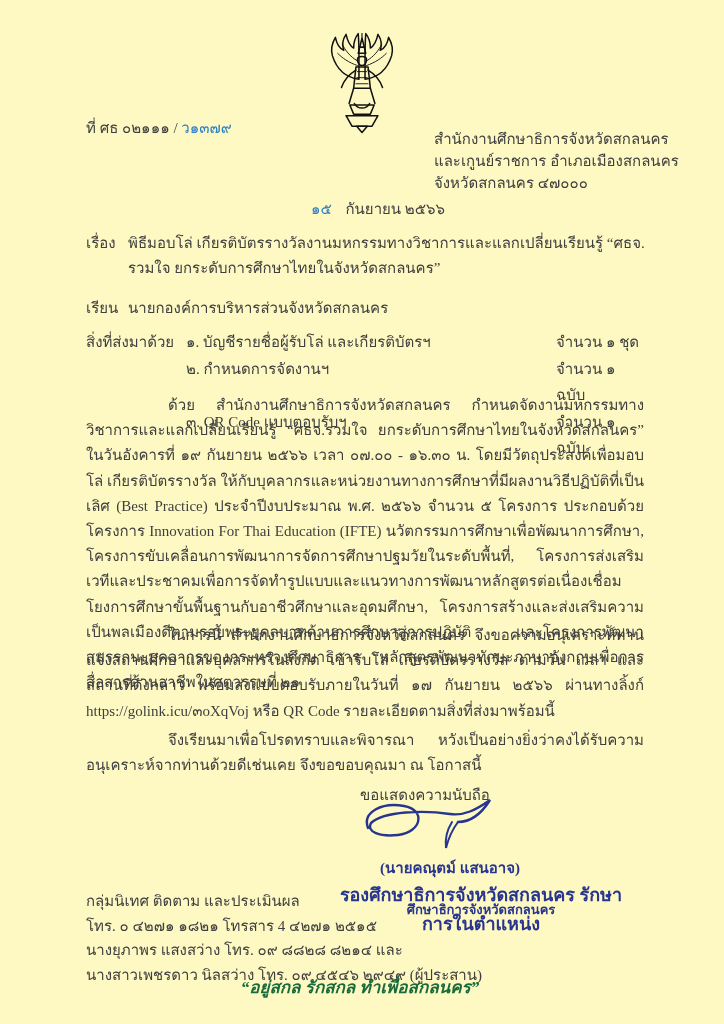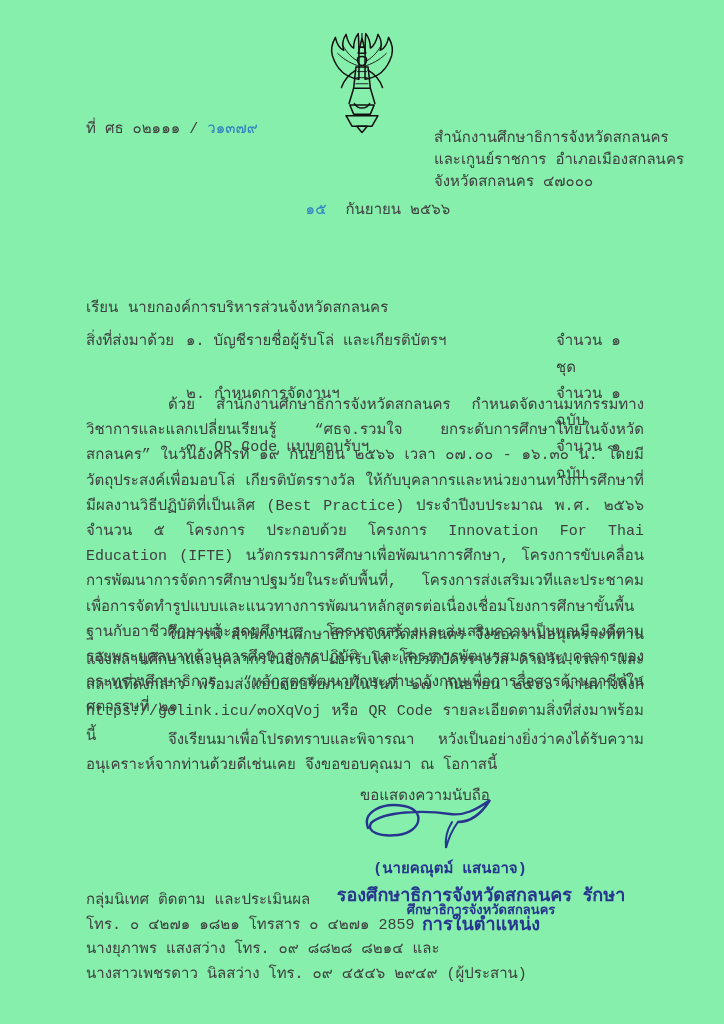--- a/index.html
+++ b/index.html
@@ -1,23 +1,23 @@
 <!DOCTYPE html>
 <html><head>
 <meta charset="utf-8">
 <style>
   * { margin: 0; padding: 0; box-sizing: border-box; }
   html, body { background: #ffffff; }
   .page {
     position: relative;
     width: 724px;
     height: 1024px;
-    background: #86efac;
+    background: #fef9c3;
     color: #3f3f3f;
-    font-family: Liberation Mono, monospace;
+    font-family: Liberation Serif, serif;
     font-size: 15px;
     overflow: hidden;
   }
   .abs { position: absolute; }
   .blue { color: #2e7fc1; }
   .navy { color: #27358f; font-weight: bold; }
   .ref { left: 86px; top: 116px; white-space: nowrap; }
   .garuda { left: 324px; top: 32px; width: 76px; height: 102px; }
   .garuda svg { width: 100%; height: 100%; }
   .address { left: 434px; top: 128px; line-height: 22px; white-space: nowrap; }
@@ -95,20 +95,24 @@
     <div>สำนักงานศึกษาธิการจังหวัดสกลนคร</div>
     <div>และเกูนย์ราชการ อำเภอเมืองสกลนคร</div>
     <div>จังหวัดสกลนคร ๔๗๐๐๐</div>
   </div>
 
   <div class="abs date-line">
     <span class="blue day">๑๕</span>
     <span>กันยายน  ๒๕๖๖</span>
   </div>
 
+  <div class="abs subject">
+    <span class="label">เรื่อง</span>
+    <div class="text">พิธีมอบโล่ เกียรติบัตรรางวัลงานมหกรรมทางวิชาการและแลกเปลี่ยนเรียนรู้ “ศธจ. รวมใจ ยกระดับการศึกษาไทยในจังหวัดสกลนคร”</div>
+  </div>
 
   <div class="abs to">
     <span class="label">เรียน</span>
     <div>นายกองค์การบริหารส่วนจังหวัดสกลนคร</div>
   </div>
 
   <div class="abs attach">
     <div class="attach-row">
       <span class="label">สิ่งที่ส่งมาด้วย</span>
       <span class="item">๑. บัญชีรายชื่อผู้รับโล่ และเกียรติบัตรฯ</span>
@@ -138,19 +142,20 @@
       <path d="M120 28 C114 36 110 46 108 54 C107 46 109 36 114 28" stroke-width="2"></path>
     </svg>
   </div>
 
   <div class="abs sig-name navy">(นายคณุตม์  แสนอาจ)</div>
   <div class="abs sig-pos1 navy">รองศึกษาธิการจังหวัดสกลนคร รักษาการในตำแหน่ง</div>
   <div class="abs sig-pos2 navy">ศึกษาธิการจังหวัดสกลนคร</div>
 
   <div class="abs footer">
     <div>กลุ่มนิเทศ ติดตาม และประเมินผล</div>
-    <div>โทร. ๐ ๔๒๗๑ ๑๘๒๑ โทรสาร ๐ ๔๒๗๑ 2859</div>
+    <div>โทร. ๐ ๔๒๗๑ ๑๘๒๑ โทรสาร 4 ๔๒๗๑ ๒๕๑๕</div>
     <div>นางยุภาพร  แสงสว่าง โทร. ๐๙ ๘๘๒๘ ๘๒๑๔ และ</div>
     <div>นางสาวเพชรดาว  นิลสว่าง โทร. ๐๙ ๔๕๔๖ ๒๙๔๙ (ผู้ประสาน)</div>
   </div>
 
+  <div class="abs slogan">“อยู่สกล รักสกล ทำเพื่อสกลนคร”</div>
 
 </div>
 
 </body></html>

